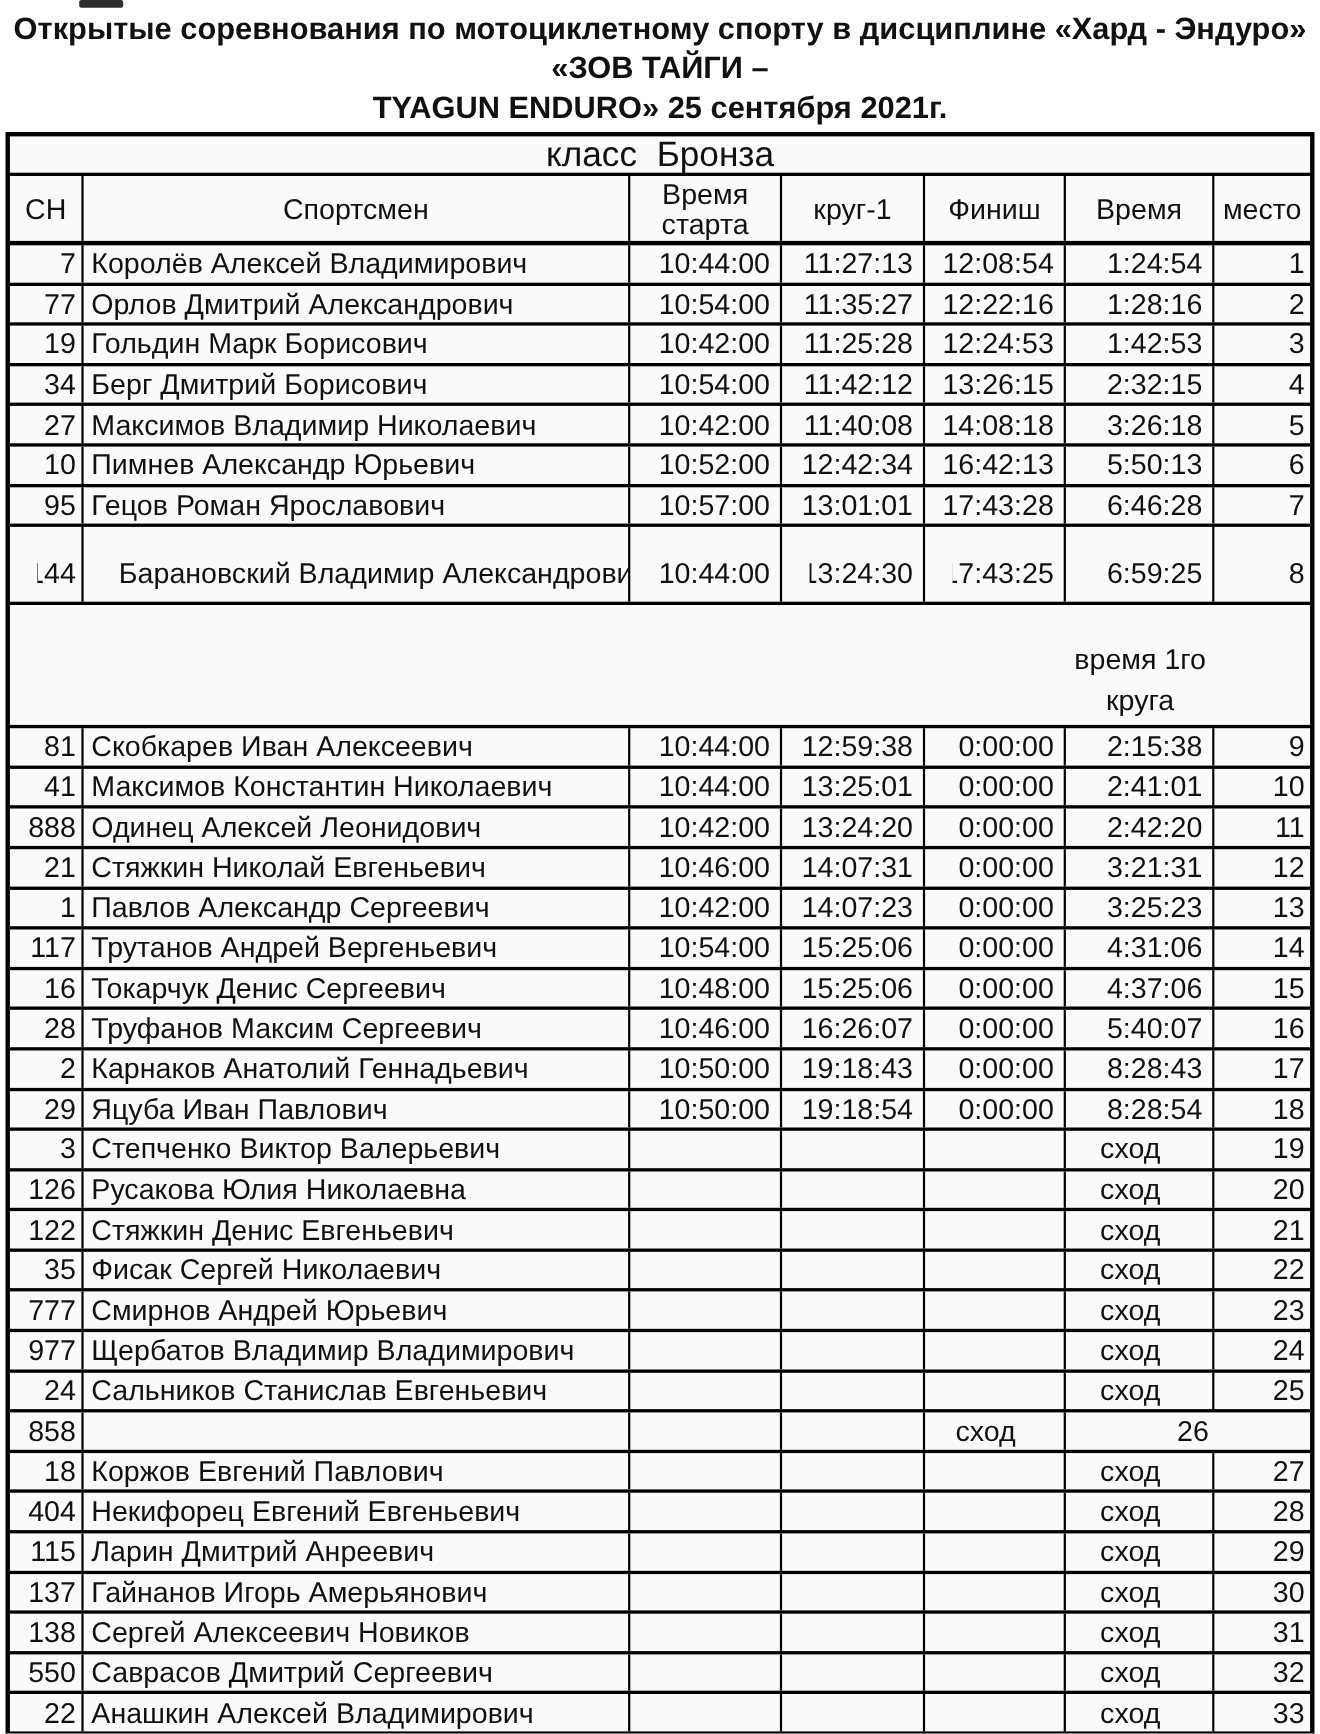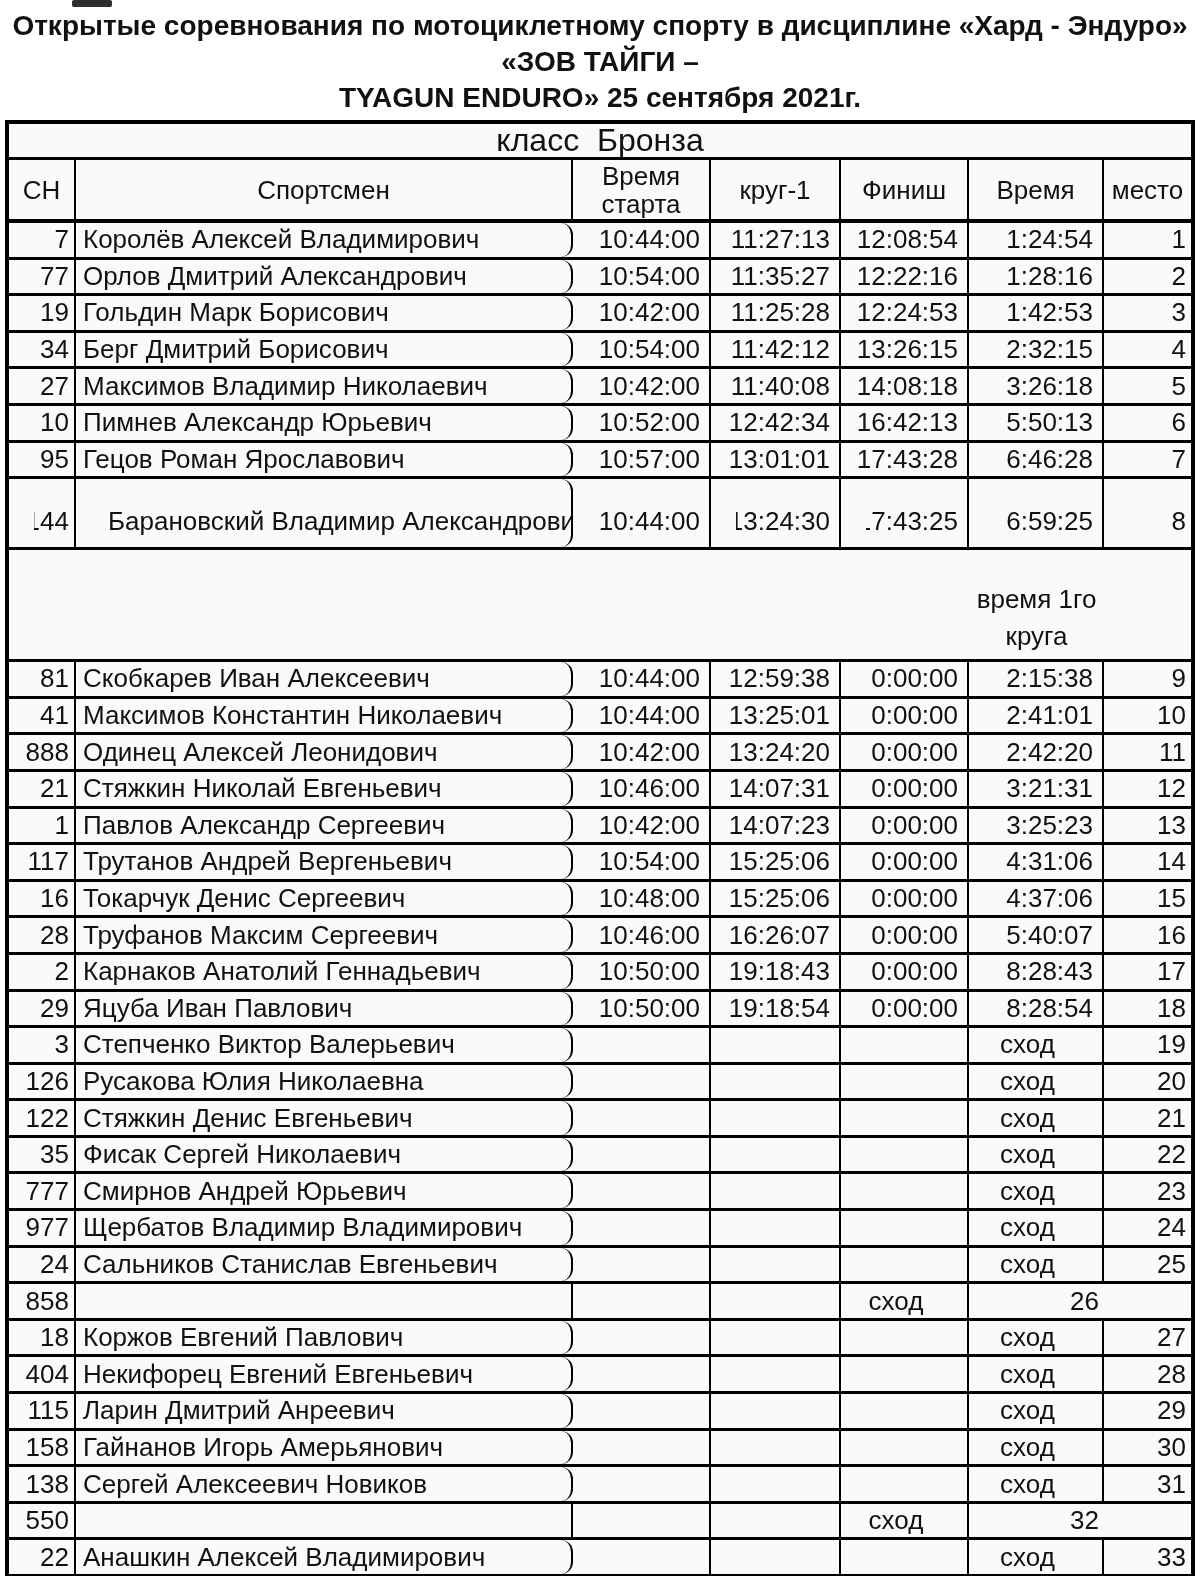--- a/index.html
+++ b/index.html
@@ -47,21 +47,21 @@
   }
   .row:last-child{border-bottom:none;}
   .row .cell{
     display:flex;align-items:center;
     font-size:26px;
     border-right:2px solid #000;
     overflow:hidden;white-space:nowrap;
   }
   .row .cell:last-child{border-right:none;}
   .c-sn{justify-content:flex-end;padding-right:5px;}
-  .c-name{justify-content:flex-start;padding-left:7px;border-radius:12px;}
+  .c-name{justify-content:flex-start;padding-left:7px;}
   .c-start,.c-lap1,.c-finish,.c-time{justify-content:flex-end;padding-right:9px;}
   .c-time.dnf{justify-content:center;padding-right:16px;}
   .c-place{justify-content:flex-end;padding-right:5px;}
   .row.tall{height:68px;}
   .row.tall .cell{align-items:flex-end;padding-bottom:10px;margin-left:25px;}
   .note-row{
     height:109px;border-bottom:3px solid #000;
   }
   .note-row .cell{border-right:none;}
   .note-cell{
@@ -352,39 +352,40 @@
       <div class="grid row">
     <div class="cell c-sn">115</div>
     <div class="cell c-name">Ларин Дмитрий Анреевич</div>
     <div class="cell c-start"></div>
     <div class="cell c-lap1"></div>
     <div class="cell c-finish"></div>
     <div class="cell c-time dnf">сход</div>
     <div class="cell c-place">29</div>
   </div>
       <div class="grid row">
-    <div class="cell c-sn">158</div>
+    <div class="cell c-sn">137</div>
     <div class="cell c-name">Гайнанов Игорь Амерьянович</div>
     <div class="cell c-start"></div>
     <div class="cell c-lap1"></div>
     <div class="cell c-finish"></div>
     <div class="cell c-time dnf">сход</div>
     <div class="cell c-place">30</div>
   </div>
       <div class="grid row">
     <div class="cell c-sn">138</div>
     <div class="cell c-name">Сергей Алексеевич Новиков</div>
     <div class="cell c-start"></div>
     <div class="cell c-lap1"></div>
     <div class="cell c-finish"></div>
     <div class="cell c-time dnf">сход</div>
     <div class="cell c-place">31</div>
   </div>
       <div class="grid row">
     <div class="cell c-sn">550</div>
+    <div class="cell c-name">Саврасов Дмитрий Сергеевич</div>
     <div class="cell c-start"></div>
     <div class="cell c-lap1"></div>
     <div class="cell c-finish"></div>
     <div class="cell c-time dnf">сход</div>
     <div class="cell c-place">32</div>
   </div>
       <div class="grid row">
     <div class="cell c-sn">22</div>
     <div class="cell c-name">Анашкин Алексей Владимирович</div>
     <div class="cell c-start"></div>

